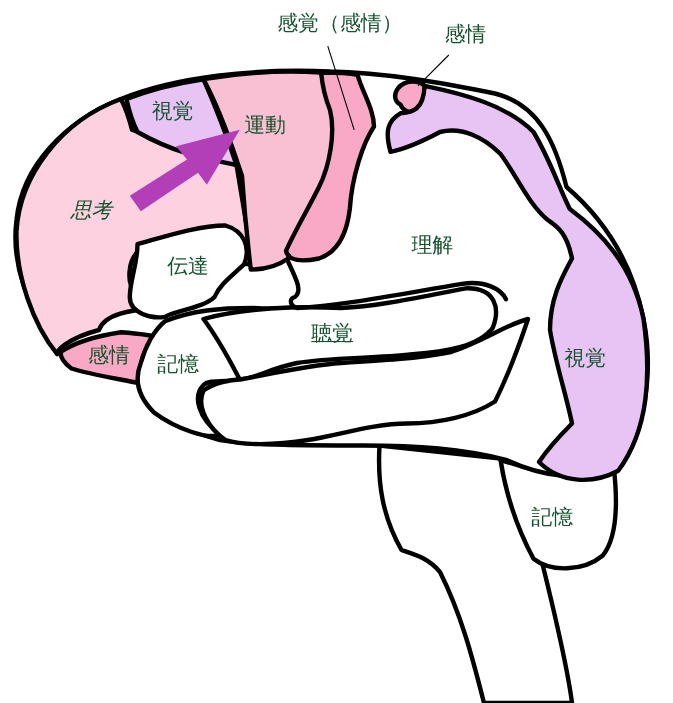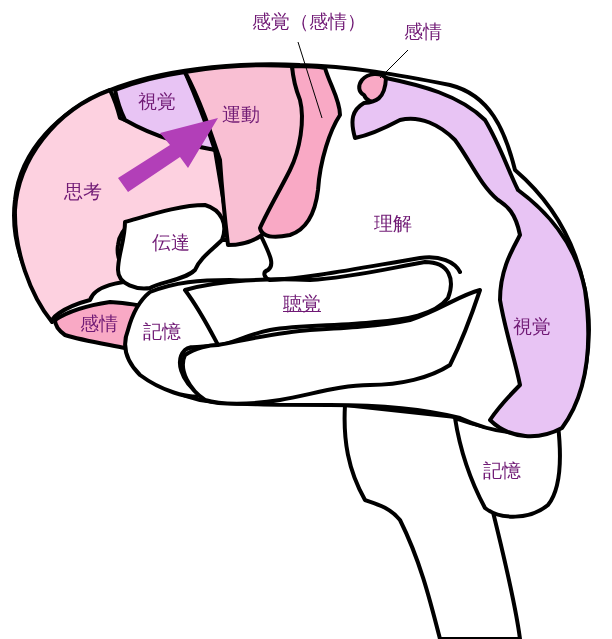--- a/index.html
+++ b/index.html
@@ -6,21 +6,21 @@
   body { width: 612px; height: 639px; overflow: hidden; position: relative; }
   #diagram { position: absolute; left: 0; top: 0; width: 612px; height: 639px; }
   .outline { fill: none; stroke: #000; stroke-width: 4; stroke-linejoin: round; stroke-linecap: round; }
   .region { stroke: #000; stroke-width: 4; stroke-linejoin: round; stroke-linecap: round; }
   .white { fill: #ffffff; }
   .leader { stroke: #000; stroke-width: 1; fill: none; }
   .label {
     position: absolute;
     font-family: "DejaVu Sans", "Liberation Sans", sans-serif;
     font-size: 19px;
-    color: #701a75;
+    color: #14532d;
     white-space: nowrap;
     line-height: 1;
   }
 </style>
 </head>
 <body>
 
 <svg id="diagram" viewBox="0 0 612 639" xmlns="http://www.w3.org/2000/svg">
 
   <path class="region white" d="M345,405 C343,440 348,470 365,500 C380,505 390,508 400,520 C420,560 430,600 440,639 L520,639 C515,600 500,540 490,500 C480,470 470,440 465,418 Z"></path>
@@ -56,20 +56,20 @@
   <path class="leader" d="M298,42 L322,118"></path>
   <path class="leader" d="M408,50 L380,78"></path>
 
   <path fill="#b23fb8" d="M118,178 L170,145 L160,133 L218,118 L188,168 L180,157 L128,192 Z"></path>
 </svg>
 
 <div class="label" style="left:252px; top:12px;">感覚（感情）</div>
 <div class="label" style="left:404px; top:22px;">感情</div>
 <div class="label" style="left:138px; top:92px;">視覚</div>
 <div class="label" style="left:222px; top:105px;text-align:center;">運動</div>
-<div class="label" style="left:64px; top:182px;">思考</div>
+<div class="label" style="left:64px; top:182px;font-style:italic;">思考</div>
 <div class="label" style="left:152px; top:233px;">伝達</div>
 <div class="label" style="left:374px; top:202px;margin-top:12px;">理解</div>
 <div class="label" style="left:80px; top:314px;">感情</div>
 <div class="label" style="left:143px; top:322px;">記憶</div>
 <div class="label" style="left:283px; top:294px;text-decoration:underline;">聴覚</div>
 <div class="label" style="left:513px; top:317px;">視覚</div>
 <div class="label" style="left:483px; top:461px;">記憶</div>
 
 </body></html>

